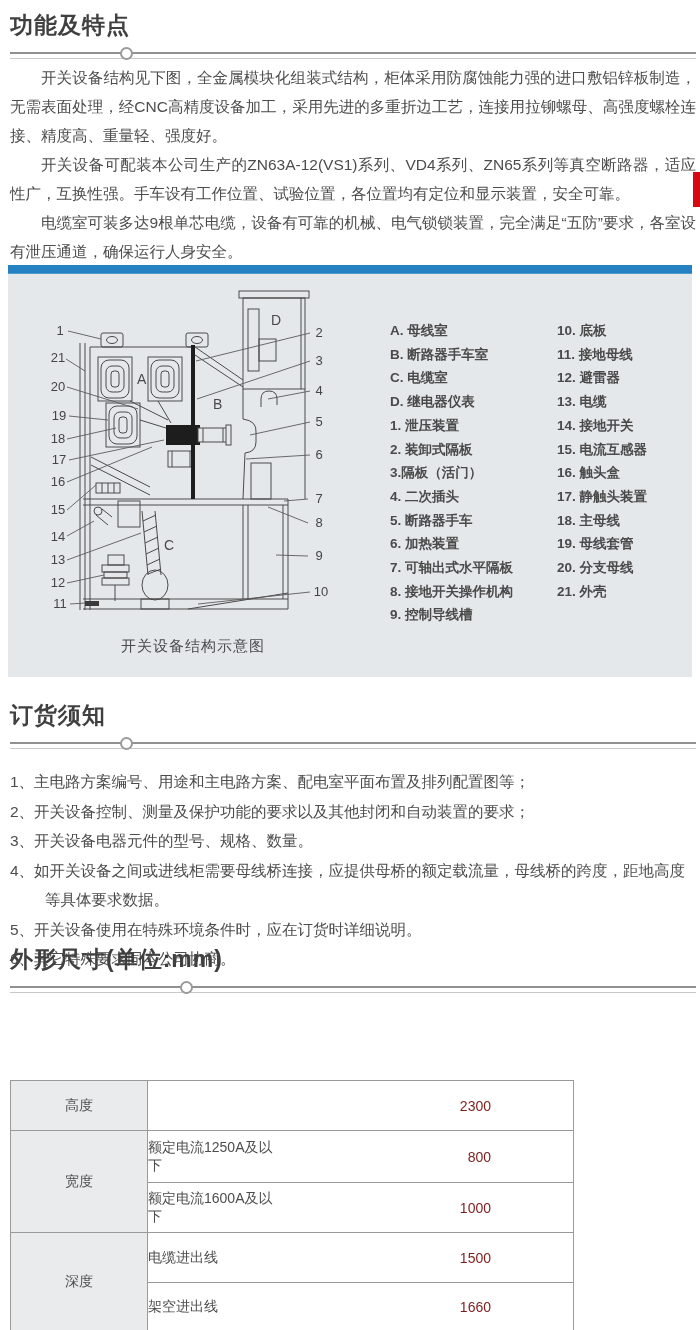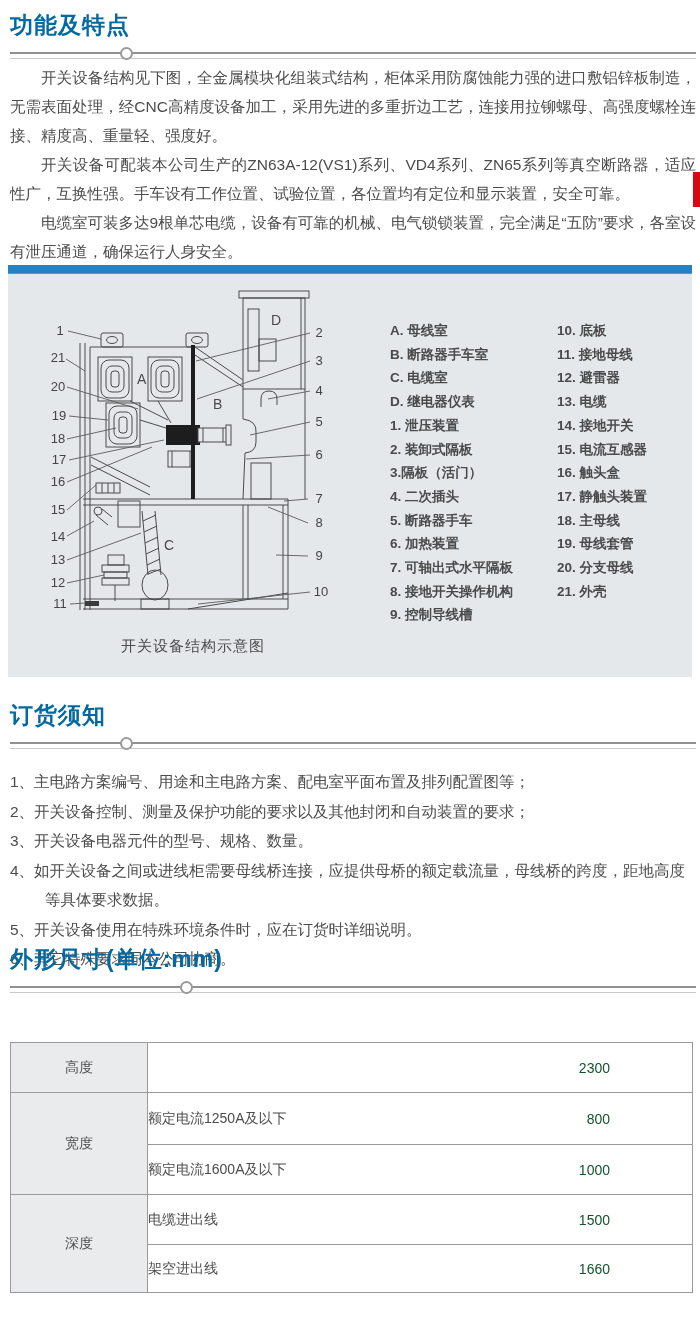--- a/index.html
+++ b/index.html
@@ -2,21 +2,21 @@
 <html><head>
 <meta charset="utf-8">
 <style>
   html,body{margin:0;padding:0;}
   body{
     width:700px;height:1330px;position:relative;background:#ffffff;
     font-family:"Liberation Sans","DejaVu Sans",sans-serif;
     color:#4d4d4d;overflow:hidden;
   }
   .section{position:absolute;left:10px;right:4px;}
-  .sec-title{color:#0369a1;font-size:23px;font-weight:bold;line-height:27px;letter-spacing:1px;}
+  .sec-title{color:#404040;font-size:23px;font-weight:bold;line-height:27px;letter-spacing:1px;}
   .rule{position:relative;margin-top:13px;height:4px;border-top:2px solid #919191;border-bottom:1px solid #c9c9c9;}
   .rule .knob{position:absolute;width:13px;height:13px;border-radius:50%;background:#fff;border:2px solid #9a9a9a;top:-7px;box-sizing:border-box;}
   .knob-a{left:110px;}
   .knob-b{left:170px;}
   .body-text{margin-top:4px;font-size:15.5px;line-height:29px;text-align:justify;color:#4c4c4c;}
   .body-text p{margin:0;text-indent:2em;}
   .red-tab{position:absolute;top:172px;right:0;width:7px;height:35px;background:#d40b12;}
 
   
   .panel{position:absolute;top:265px;left:8px;width:684px;height:412px;background:#e5e8eb;}
@@ -26,25 +26,25 @@
   .legend-left{left:382px;top:54px;}
   .legend-right{left:549px;top:54px;}
   .caption{position:absolute;left:70px;top:372px;width:230px;text-align:center;font-size:15px;color:#4a4a4a;letter-spacing:1px;}
 
   
   .notice{margin-top:18px;font-size:15.5px;line-height:29.5px;color:#4c4c4c;}
   .notice div{margin:0;}
   .notice .item{padding-left:2.25em;text-indent:-2.25em;}
 
   
-  .dim-table{position:absolute;top:1042px;left:10px;width:683px;border-collapse:collapse;border:1px solid #9a9a9a;font-size:14px;color:#4d4d4d;}
+  .dim-table{position:absolute;top:1080px;left:10px;width:564px;border-collapse:collapse;border:1px solid #9a9a9a;font-size:14px;color:#4d4d4d;}
   .dim-table td{border-bottom:1px solid #9a9a9a;padding:0;}
   .dim-table td.group{border-right:1px solid #9a9a9a;background:#e9ebec;text-align:center;width:136px;}
   .dim-table td.cond{text-align:left;}
-  .dim-table td.val{text-align:right;padding-right:82px;width:215px;color:#14532d;margin-top:10px;}
+  .dim-table td.val{text-align:right;padding-right:82px;width:215px;color:#7f1d1d;margin-top:10px;}
   svg text{font-family:"Liberation Sans","DejaVu Sans",sans-serif;}
 </style>
 </head>
 <body>
 
 <div class="section" style="top:12px;">
   <div class="sec-title">功能及特点</div>
   <div class="rule">
       <span class="knob knob-a"></span>
     </div>

